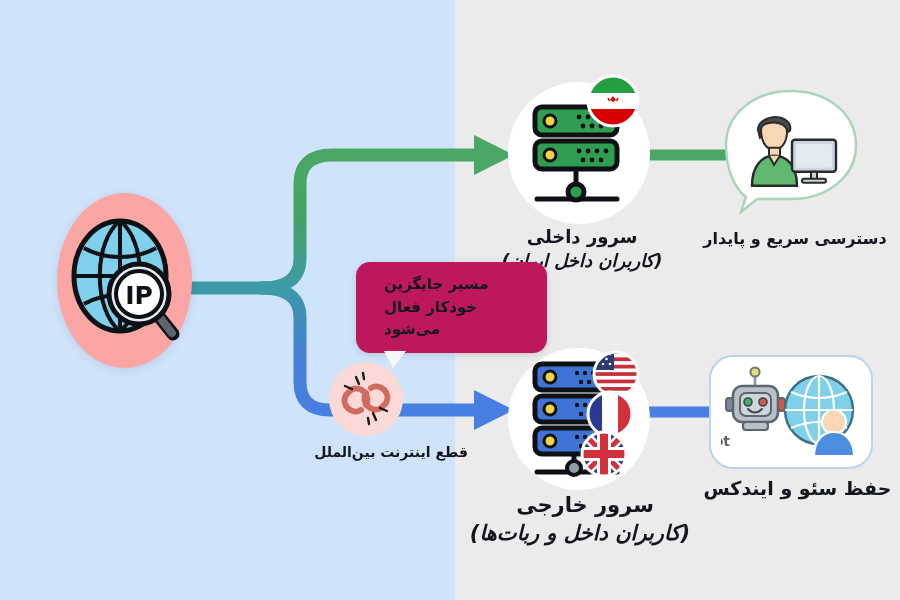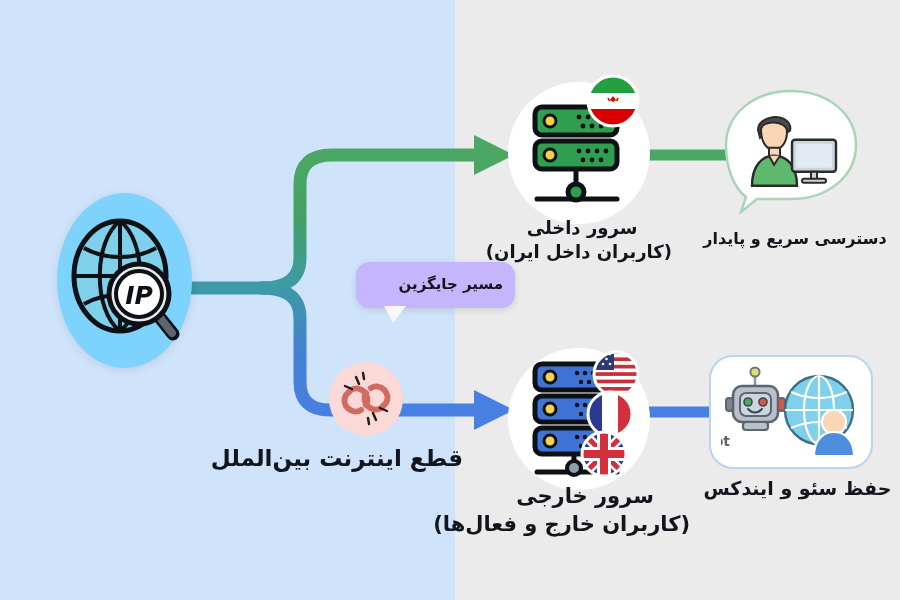--- a/index.html
+++ b/index.html
@@ -45,32 +45,31 @@
 
   
   .node-label {
     position: absolute;
     text-align: center;
     color: #12161c;
     font-weight: bold;
     line-height: 1.35;
     white-space: nowrap;
   }
-  .node-label .l1 { display: block; }
-  .node-label .l2 { display: block; }
+  .node-label .l1 { display: block; margin-top: 9px; }
+  .node-label .l2 { display: block; font-style: italic; }
 
   
   .ip-node {
     position: absolute;
     left: 57px; top: 193px;
     width: 135px; height: 175px;
-    background: #7dd3fc;
+    background: #fca5a5;
     border-radius: 50% / 50%;
     box-shadow: 0 2px 10px rgba(0,0,0,0.10);
-    font-style: italic;
   }
   .ip-node-inner {
     position: absolute;
     left: 50%; top: 50%;
     transform: translate(-50%,-50%);
     width: 120px; height: 130px;
   }
   .ip-label {
     left: 10px; top: 392px;
     width: 230px;
@@ -160,35 +159,35 @@
     width: 74px; height: 74px;
     background: #fbd9d6;
     border-radius: 50%;
   }
   .broken-link .art {
     position: absolute;
     left: 50%; top: 50%;
     transform: translate(-50%,-50%);
   }
   .broken-label {
-    left: 287px; top: 443px;
+    left: 303px; top: 443px;
     width: 176px;
-    font-size: 23px;
+    font-size: 14px;
   }
 
   
   .callout {
     position: absolute;
     left: 356px; top: 262px;
     width: 135px;
-    padding: 11px 12px 12px;
-    background: #c4b5fd;
+    padding: 11px 28px 12px;
+    background: #be185d;
     border-radius: 14px;
     box-shadow: 0 2px 7px rgba(0,0,0,0.13);
-    text-align: right;
+    text-align: left;
     font-size: 15px;
     font-weight: bold;
     color: #12161c;
     line-height: 1.5;
   }
   .callout .tail {
     position: absolute;
     left: 28px;
     bottom: -15px;
     width: 0; height: 0;
@@ -396,21 +395,21 @@
           <path d="M0 0 L48 48 M48 0 L0 48" stroke="#d2303c" stroke-width="5"></path>
           <path d="M24 0 V48 M0 24 H48" stroke="#ffffff" stroke-width="14"></path>
           <path d="M24 0 V48 M0 24 H48" stroke="#d2303c" stroke-width="8"></path>
         </g>
         <circle cx="24" cy="24" r="22" fill="none" stroke="#ffffff" stroke-width="3"></circle>
       </svg>
     </div>
   </div>
   <div class="node-label external-label">
     <span class="l1">سرور خارجی</span>
-    <span class="l2">(کاربران خارج و فعال‌ها)</span>
+    <span class="l2">(کاربران داخل و ربات‌ها)</span>
   </div>
 
   <div class="broken-link">
     <div class="halo"></div>
     <svg class="art" width="62" height="62" viewBox="0 0 62 62">
       <g stroke="#cf6b60" stroke-width="6" fill="none" stroke-linecap="round">
         <path d="M36 20 a11 11 0 0 1 15 15 l-5 5 a11 11 0 0 1 -15 -15"></path>
         <path d="M26 42 a11 11 0 0 1 -15 -15 l5 -5 a11 11 0 0 1 15 15"></path>
       </g>
       <g stroke="#1b1b1b" stroke-width="2.4" stroke-linecap="round">
@@ -420,20 +419,21 @@
         <path d="M45 40 l7 3"></path>
         <path d="M29 11 l-1 -6"></path>
         <path d="M33 50 l1 6"></path>
       </g>
     </svg>
   </div>
   <div class="node-label broken-label">قطع اینترنت بین‌الملل</div>
 
   <div class="callout">
     <span>مسیر جایگزین</span><br>
+    <span>خودکار فعال می‌شود</span>
     <span class="tail"></span>
   </div>
 
   <div class="bubble-outcome">
     <svg class="bubble-bg" width="136" height="126" viewBox="0 0 136 126">
       <path d="M68 3
                C 105 3 133 26 133 57
                C 133 88 105 111 68 111
                L 34 111
                L 18 124

